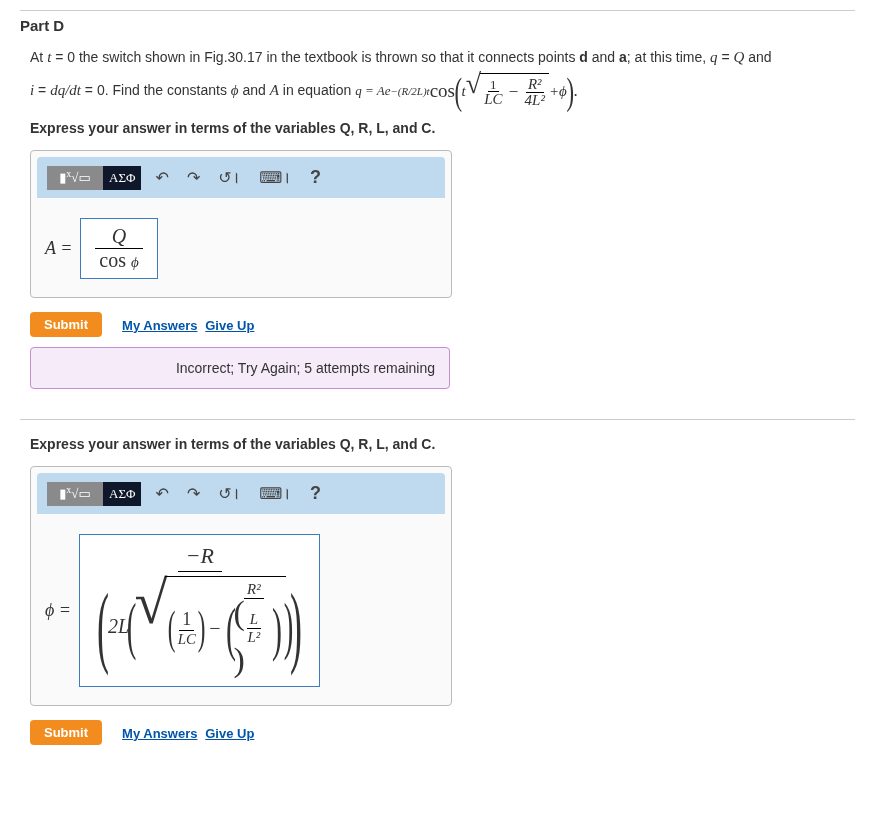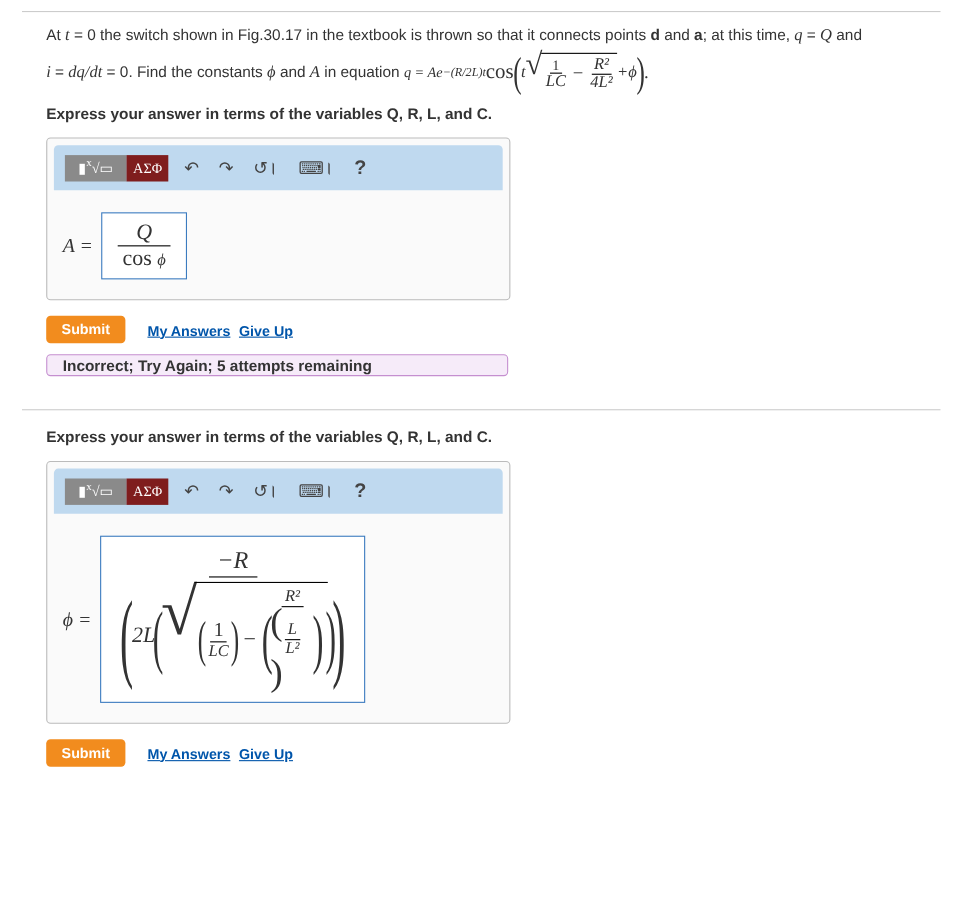--- a/index.html
+++ b/index.html
@@ -16,21 +16,21 @@
     border-top: 1px solid #ccc;
     padding-top: 6px;
     margin-bottom: 30px;
   }
   .part-title {
     font-weight: bold;
     font-size: 15px;
     margin-bottom: 8px;
   }
   .indent {
-    margin-left: 22px;
+    margin-left: 10px;
   }
   .problem-text {
     line-height: 2.0;
     margin-bottom: 10px;
   }
   .italic { font-style: italic; font-family: 'Times New Roman', serif; font-size:15px;}
   .bold { font-weight: bold; }
   .express {
     font-weight: bold;
     margin: 10px 0 14px 0;
@@ -62,21 +62,21 @@
     background: #8a8a8a;
     color: #fff;
     padding: 4px 6px;
     font-size: 13px;
     border: none;
     display: flex;
     align-items: center;
     justify-content: center;
     font-family: 'Times New Roman', serif;
   }
-  .tb-btn.light { background:#7f1d1d; }
+  .tb-btn.light { background:#0f172a; }
   .tb-icon {
     color: #444;
     font-size: 16px;
     padding: 2px 4px;
   }
   .tb-icon.bold-q { font-weight: bold; font-size:18px; }
   .answer-row {
     display: flex;
     align-items: center;
     padding: 14px 14px 18px 14px;
@@ -121,25 +121,26 @@
     color: #0055aa;
     text-decoration: underline;
     font-weight: bold;
     font-size: 13px;
     cursor: pointer;
   }
   .feedback {
     border: 1px solid #c58fd0;
     background: #f6ebf9;
     border-radius: 4px;
-    padding: 1px 14px;
-    font-weight: bold;
+    padding: 12px 14px;
+    font-weight: normal;
     color: #333;
     display: inline-block;
     min-width: 390px;
+    text-align: right;
   }
   
   .big-expr {
     font-family: 'Times New Roman', serif;
     font-size: 20px;
     display: flex;
     align-items: center;
   }
   .bigfrac {
     display:inline-flex;
@@ -190,20 +191,21 @@
   .sqrt-sm::before{content:"√"; font-size:28px; line-height:0.8; margin-right:-1px;}
   .sqrt-sm-in{border-top:1px solid #000; padding:1px 2px 0 2px; display:inline-flex; align-items:center;}
   .tfrac{display:inline-flex;flex-direction:column;align-items:center;font-size:13px;line-height:1;}
   .tfrac .n{border-bottom:1px solid #000;padding:0 2px;}
   .tfrac .d{padding:0 2px;}
 </style>
 </head>
 <body>
 
 <div class="part">
+  <div class="part-title">Part D</div>
   <div class="indent">
     <div class="problem-text">
       <span>At </span><span class="italic">t</span><span> = 0 the switch shown in Fig.30.17 in the textbook is thrown so that it connects points </span><span class="bold">d</span><span> and </span><span class="bold">a</span><span>; at this time, </span><span class="italic">q</span> = <span class="italic">Q</span><span> and</span>
       <br>
       <span class="italic">i</span> = <span class="italic">dq/dt</span><span> = 0. Find the constants </span><span class="italic">ϕ</span><span> and </span><span class="italic">A</span><span> in equation </span>
       <span class="eq-inline">
         <span class="italic" style="font-size:13px">q = Ae</span><sup style="font-style:italic">−(R/2L)t</sup><span style="font-size:19px"> cos</span>
         <span class="paren-big">(</span>
         <span class="italic">t</span>
         <span class="sqrt-sm">

